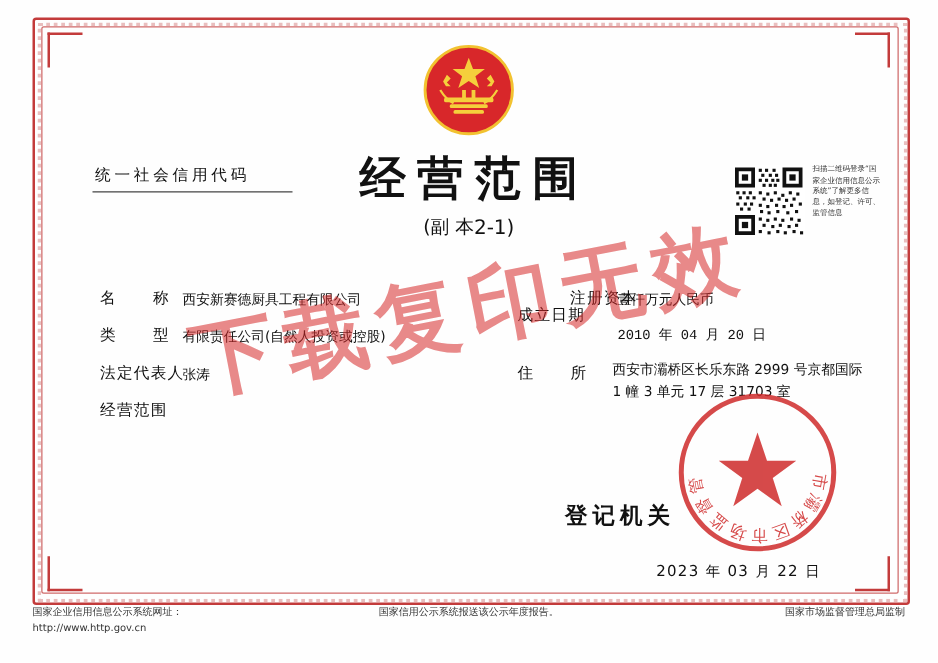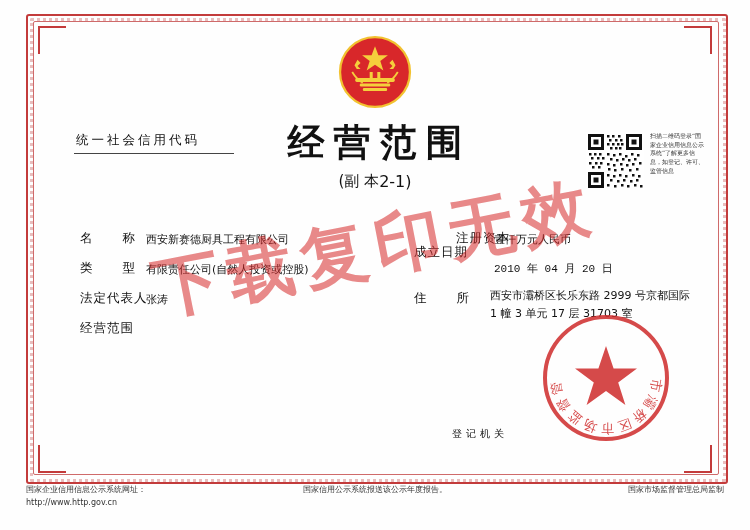--- a/index.html
+++ b/index.html
@@ -156,23 +156,23 @@
   .lbl-capital   { left: 414px; top: 230px; letter-spacing: 1px; margin-left: 42px; }
   .val-capital   { left: 494px; top: 231px; }
   .lbl-date      { left: 414px; top: 244px; letter-spacing: 1px; }
   .val-date      { left: 494px; top: 261px; font-family: Liberation Mono, monospace; }
   .lbl-addr      { left: 414px; top: 290px; letter-spacing: 13px; }
   .val-addr      { left: 490px; top: 287px; width: 200px; line-height: 1.6; }
 
   
   .registrar {
     position: absolute;
-    left: 452px; top: 427px;
-    font-size: 10px;
-    font-weight: normal;
+    left: 452px; top: 400px;
+    font-size: 18px;
+    font-weight: bold;
     letter-spacing: 4px;
     color: #111;
   }
   .date-line {
     position: absolute;
     left: 522px; top: 450px;
     font-size: 12px;
     color: #111;
     letter-spacing: 1px;
   }
@@ -378,20 +378,23 @@
       <path d="M66 34 L73.6 56.5 L97 56.5 L78.2 70.4 L85.4 93 L66 79 L46.6 93 L53.8 70.4 L35 56.5 L58.4 56.5 Z" fill="#cf2b2b"></path>
       <defs>
         <path id="sealArc" d="M 66,66 m -46,0 a 46,46 0 1,1 92,0" transform="rotate(180 66 66)"></path>
       </defs>
       <text font-size="13" fill="#cf2b2b" font-family="DejaVu Sans, Liberation Sans, sans-serif" letter-spacing="3">
         <textPath href="#sealArc" startOffset="50%" text-anchor="middle">西安市灞桥区市场监督管理局</textPath>
       </text>
     </svg>
   </div>
 
+  <div class="date-line">
+    <span class="num">2023</span><span class="cn">年</span><span class="num">03</span><span class="cn">月</span><span class="num">22</span><span class="cn">日</span>
+  </div>
 
   <div class="watermark">下载复印无效</div>
 
   <div class="footer">
     <div class="footer-left">
       <div>国家企业信用信息公示系统网址：</div>
       <div>http://www.http.gov.cn</div>
     </div>
     <div class="footer-center">
       <div>国家信用公示系统报送该公示年度报告。</div>

